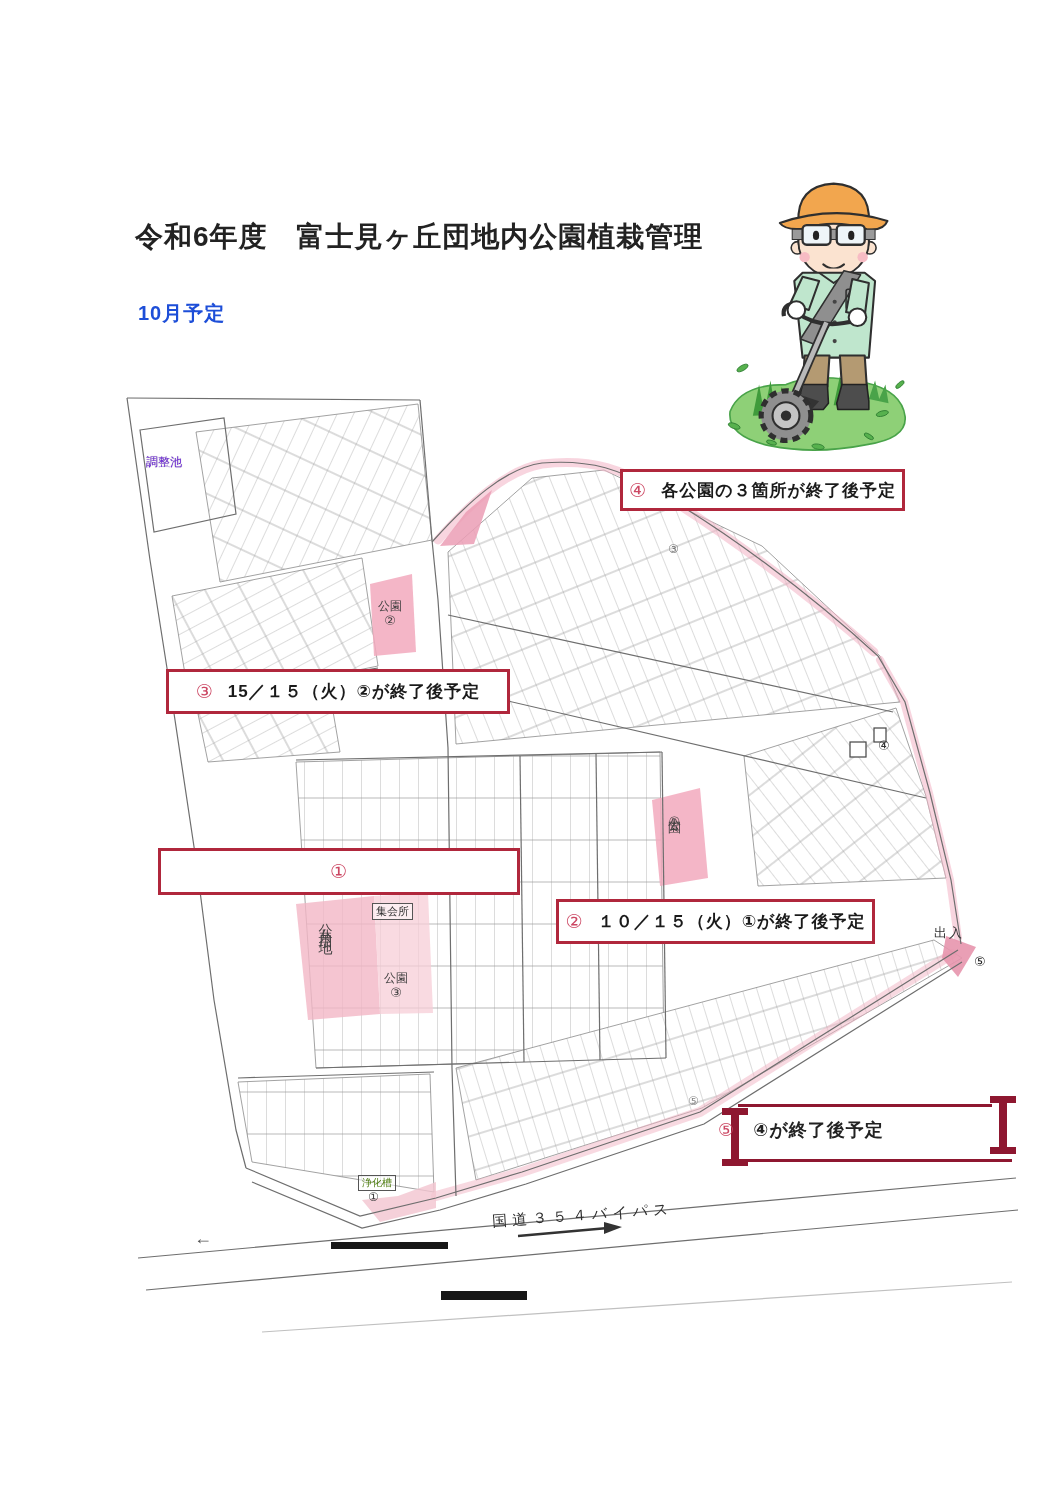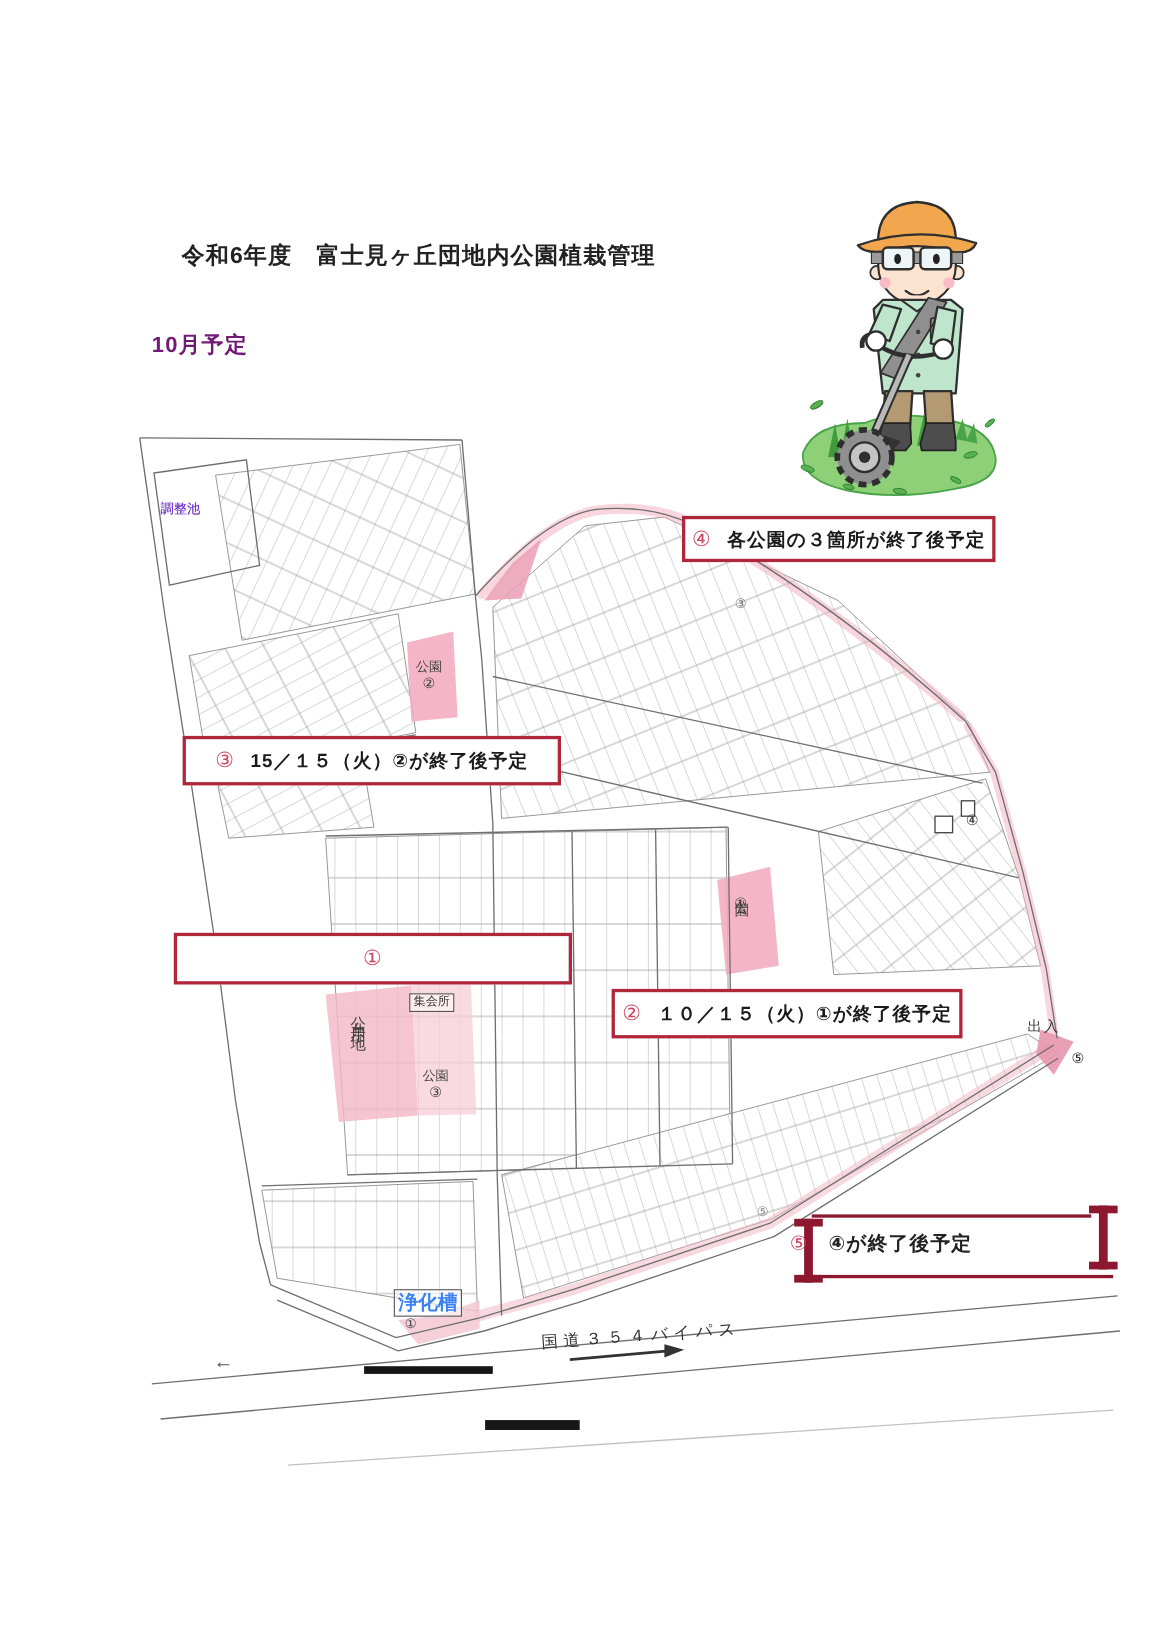--- a/index.html
+++ b/index.html
@@ -1,19 +1,19 @@
 <!DOCTYPE html>
 <html><head>
 <meta charset="utf-8">
 <style>
   html,body{margin:0;padding:0;background:#fff;}
   body{width:1058px;height:1496px;position:relative;font-family:"Liberation Sans","DejaVu Sans",sans-serif;}
   #page{position:absolute;inset:0;background:#fff;overflow:hidden;}
-  .title{position:absolute;left:135px;top:218px;font-size:21px;font-weight:bold;color:#222;letter-spacing:1px;margin-left:30px;}
-  .subtitle{position:absolute;left:138px;top:300px;font-size:20px;font-weight:bold;color:#701a75;letter-spacing:1px;}
+  .title{position:absolute;left:135px;top:218px;font-size:28px;font-weight:bold;color:#222;letter-spacing:1px;}
+  .subtitle{position:absolute;left:138px;top:300px;font-size:20px;font-weight:bold;color:#1d4ed8;letter-spacing:1px;}
   svg{position:absolute;left:0;top:0;}
   
   .abox{position:absolute;background:#fff;border:3px solid #b0273c;display:flex;align-items:center;justify-content:center;gap:14px;font-weight:bold;font-size:17px;color:#1a1a1a;letter-spacing:1px;box-sizing:border-box;}
   .abox .num{color:#cc4763;font-size:19px;font-weight:normal;}
   
   #a5{position:absolute;left:718px;top:1092px;width:298px;height:78px;}
   #a5 .lineTop{position:absolute;left:20px;right:24px;top:12px;height:3px;background:#8e1730;}
   #a5 .lineBot{position:absolute;left:8px;right:4px;bottom:8px;height:3px;background:#8e1730;}
   .ibeam{position:absolute;width:26px;height:58px;}
   .ibeam .v{position:absolute;left:9px;top:0;width:8px;height:100%;background:#8e1730;}
@@ -136,21 +136,21 @@
   <div class="lbl vert" style="left:318px;top:912px;font-size:14px;color:#3f3f3f;letter-spacing:6px;">公共用地</div>
 
   <div class="lbl boxed" style="left:372px;top:903px;font-size:11px;color:#333;">集会所</div>
 
   <div class="lbl" style="left:384px;top:972px;font-size:12px;text-align:center;color:#3f3f3f;">
     <div>公園</div>
     <div style="font-size:13px;">③</div>
   </div>
 
   <div class="lbl" style="left:358px;top:1172px;">
-    <div class="boxed" style="font-size:18px;color:#3b82f6;display:inline-block;font-weight:bold;">浄化槽</div>
+    <div class="boxed" style="font-size:10px;color:#4d7c0f;display:inline-block;">浄化槽</div>
     <div style="font-size:12px;color:#444;margin-left:10px;">①</div>
   </div>
 
   <div class="lbl" style="left:934px;top:926px;font-size:13px;letter-spacing:2px;color:#333;">出入</div>
 
   <div class="lbl" style="left:492px;top:1206px;font-size:15px;letter-spacing:5px;color:#2f2f2f;transform:rotate(-4deg);">国道３５４バイパス</div>
 
   <div class="lbl" style="left:194px;top:1228px;font-size:18px;color:#555;">←</div>
 
   <span class="mk" style="left:668px;top:542px;color:#777;">③</span>

